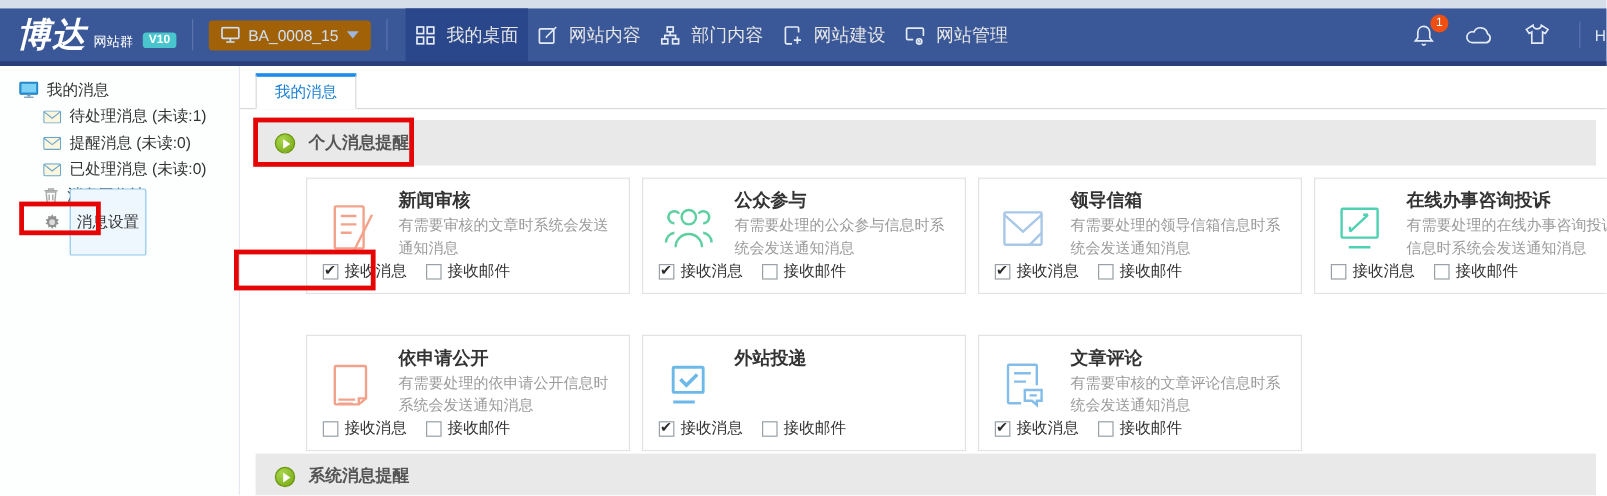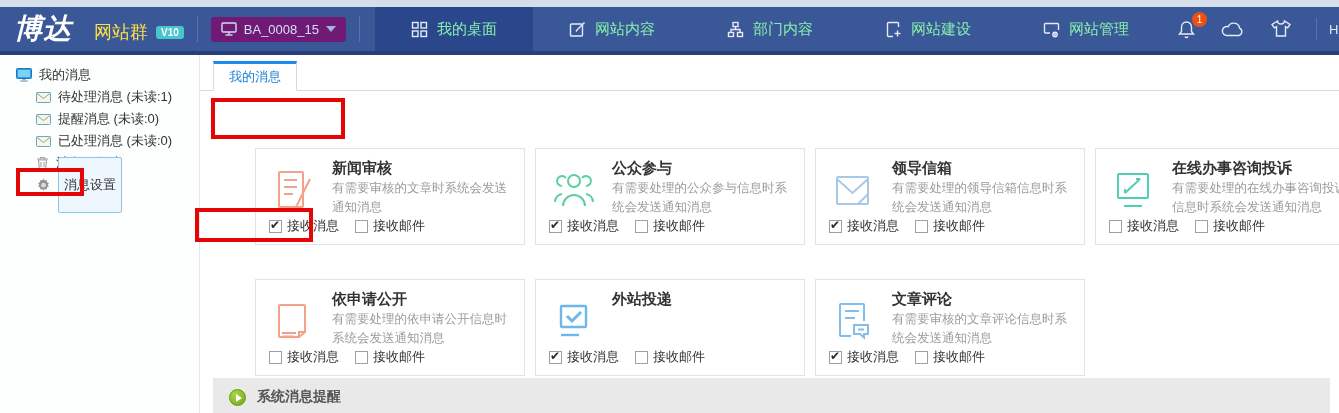--- a/index.html
+++ b/index.html
@@ -6,30 +6,30 @@
   html,body { background:#fff; }
   body { font-family: "Liberation Sans", "DejaVu Sans", sans-serif; }
   #page { position:relative; width:1339px; height:413px; overflow:hidden; background:#fff; }
 
   
   #topstrip { position:absolute; left:0; top:0; width:1339px; height:7px; background:#d5dee9; }
   #navbar { position:absolute; left:0; top:7px; width:1339px; height:48px;
             background:#3a5797; border-bottom:4px solid #283f79; display:flex; align-items:center; color:#e8eef8; }
   .logo-wrap { display:flex; align-items:baseline; margin-left:14px; white-space:nowrap; }
   .logo-brand { font-size:28px; font-weight:bold; color:#fff; font-style:italic; letter-spacing:1px; }
-  .logo-product { font-size:18px; color:#fde047; margin-left:22px; }
+  .logo-product { font-size:11px; color:#ffffff; margin-left:6px; }
   .ver-badge { font-size:10px; font-weight:bold; color:#fff; background:#49c5cd; border-radius:3px;
                padding:1px 5px; margin-left:8px; position:relative; top:-2px; }
   .nav-divider { width:1px; height:26px; background:#5b74ae; margin:0 13px; flex:none; }
-  .site-selector { display:flex; align-items:center; gap:7px; background:#701a75; border-radius:3px;
+  .site-selector { display:flex; align-items:center; gap:7px; background:#a16207; border-radius:3px;
                    padding:5px 10px; font-size:13px; color:#cfe0f5; cursor:pointer; white-space:nowrap; }
   .caret-down { width:0; height:0; border-left:5px solid transparent; border-right:5px solid transparent;
                 border-top:6px solid #9fb6de; }
   #main-nav { display:flex; height:100%; align-items:stretch; margin-left:2px; }
-  .nav-item { display:flex; align-items:center; gap:9px; padding:0 36px; font-size:15px; color:#86efac;
+  .nav-item { display:flex; align-items:center; gap:9px; padding:0 8px; font-size:15px; color:#e5e5e5;
               cursor:pointer; white-space:nowrap; }
   .nav-item.active { background:#2b478c; }
   .nav-item svg { flex:none; }
   #nav-right { margin-left:auto; display:flex; align-items:center; height:100%; }
   .right-icon { position:relative; margin-right:24px; cursor:pointer; display:flex; align-items:center; }
   .noti-badge { position:absolute; top:-7px; right:-10px; min-width:15px; height:15px; border-radius:8px;
                 background:#f04f12; color:#fff; font-size:10px; line-height:15px; text-align:center; padding:0 3px; }
   .right-divider { width:1px; height:22px; background:#5b74ae; margin-right:12px; }
   .partial-user { font-size:13px; color:#dfe7f4; width:10px; overflow:hidden; white-space:nowrap; }
 
@@ -246,20 +246,24 @@
       </span>
       <span class="side-label selected">消息设置</span>
     </div>
   </div>
 
   <div id="main">
     <div id="tabrow">
       <div id="tab-messages">我的消息</div>
     </div>
 
+    <div class="section-bar" id="section-personal">
+      <span class="green-dot"></span>
+      <span class="section-title">个人消息提醒</span>
+    </div>
 
     <div class="card-row" id="card-row-1">
 
       <div class="card">
         <span class="card-icon" style="color: rgb(242, 162, 139);">
           <svg width="48" height="48" viewBox="0 0 48 48" fill="none" stroke="currentColor" stroke-width="2">
             <rect x="9" y="6" width="24" height="35" rx="1"></rect>
             <line x1="14" y1="14" x2="27" y2="14"></line>
               <line x1="14" y1="21" x2="27" y2="21"></line>
               <line x1="14" y1="28" x2="23" y2="28"></line>

